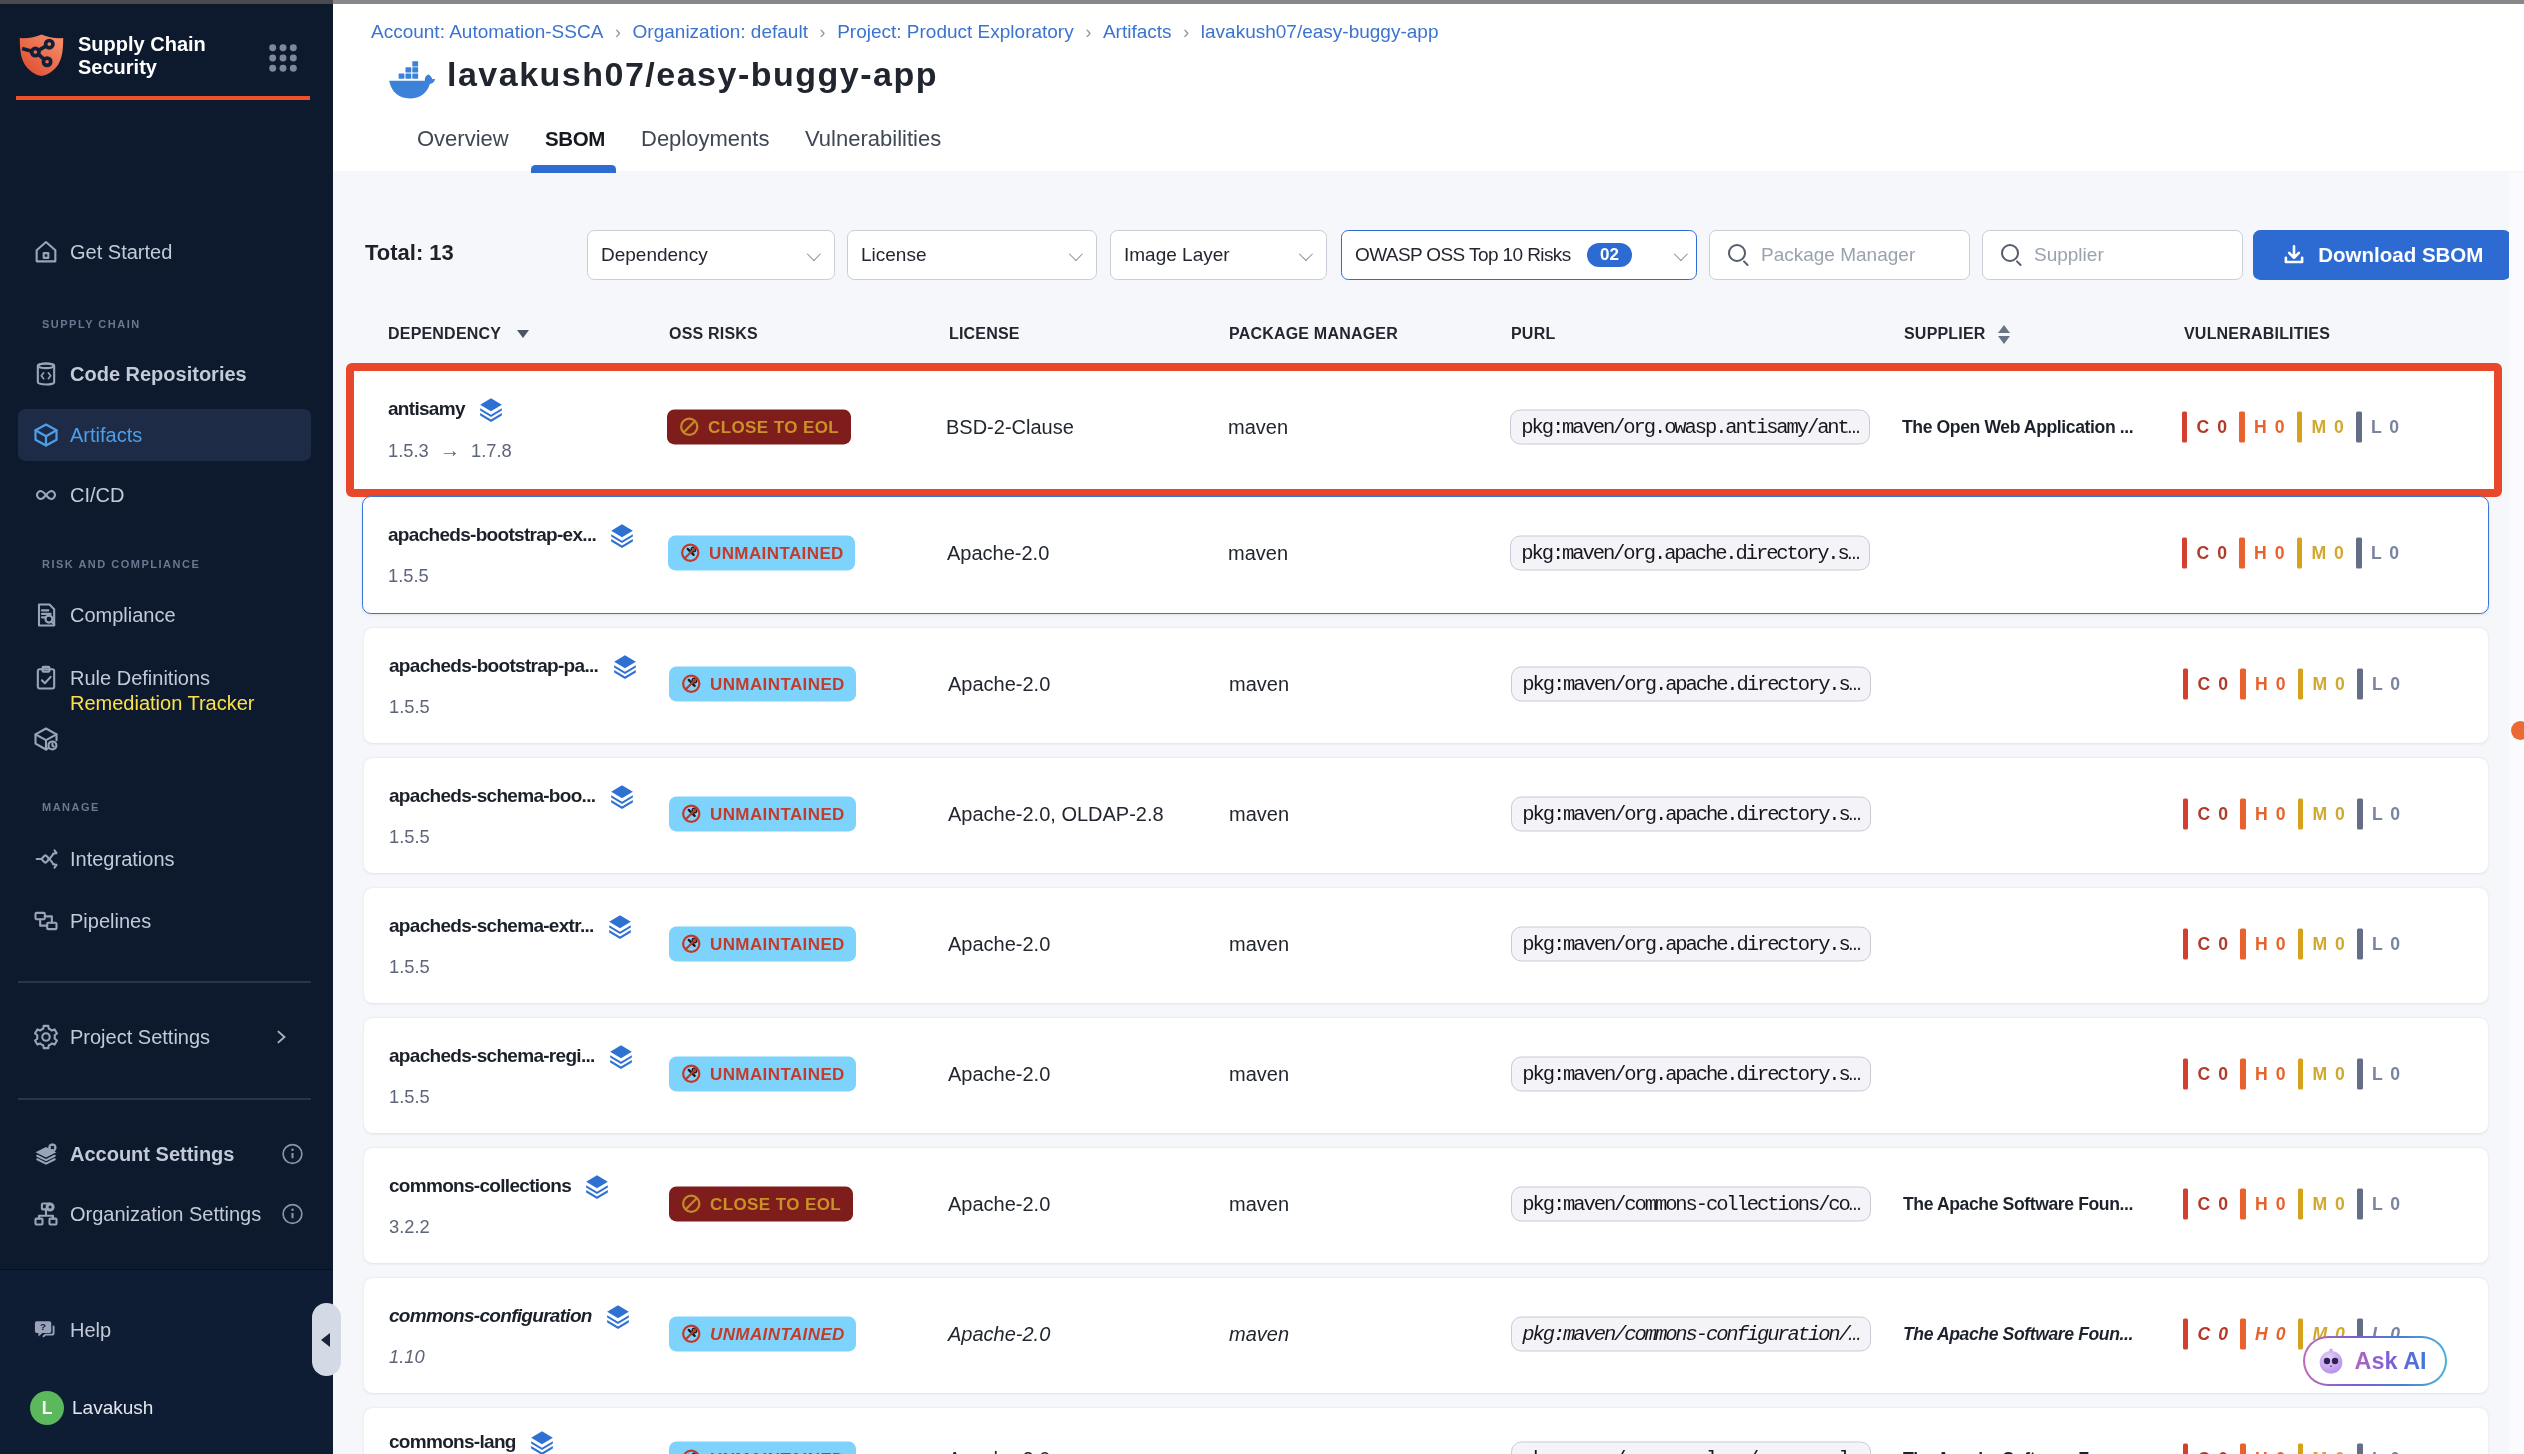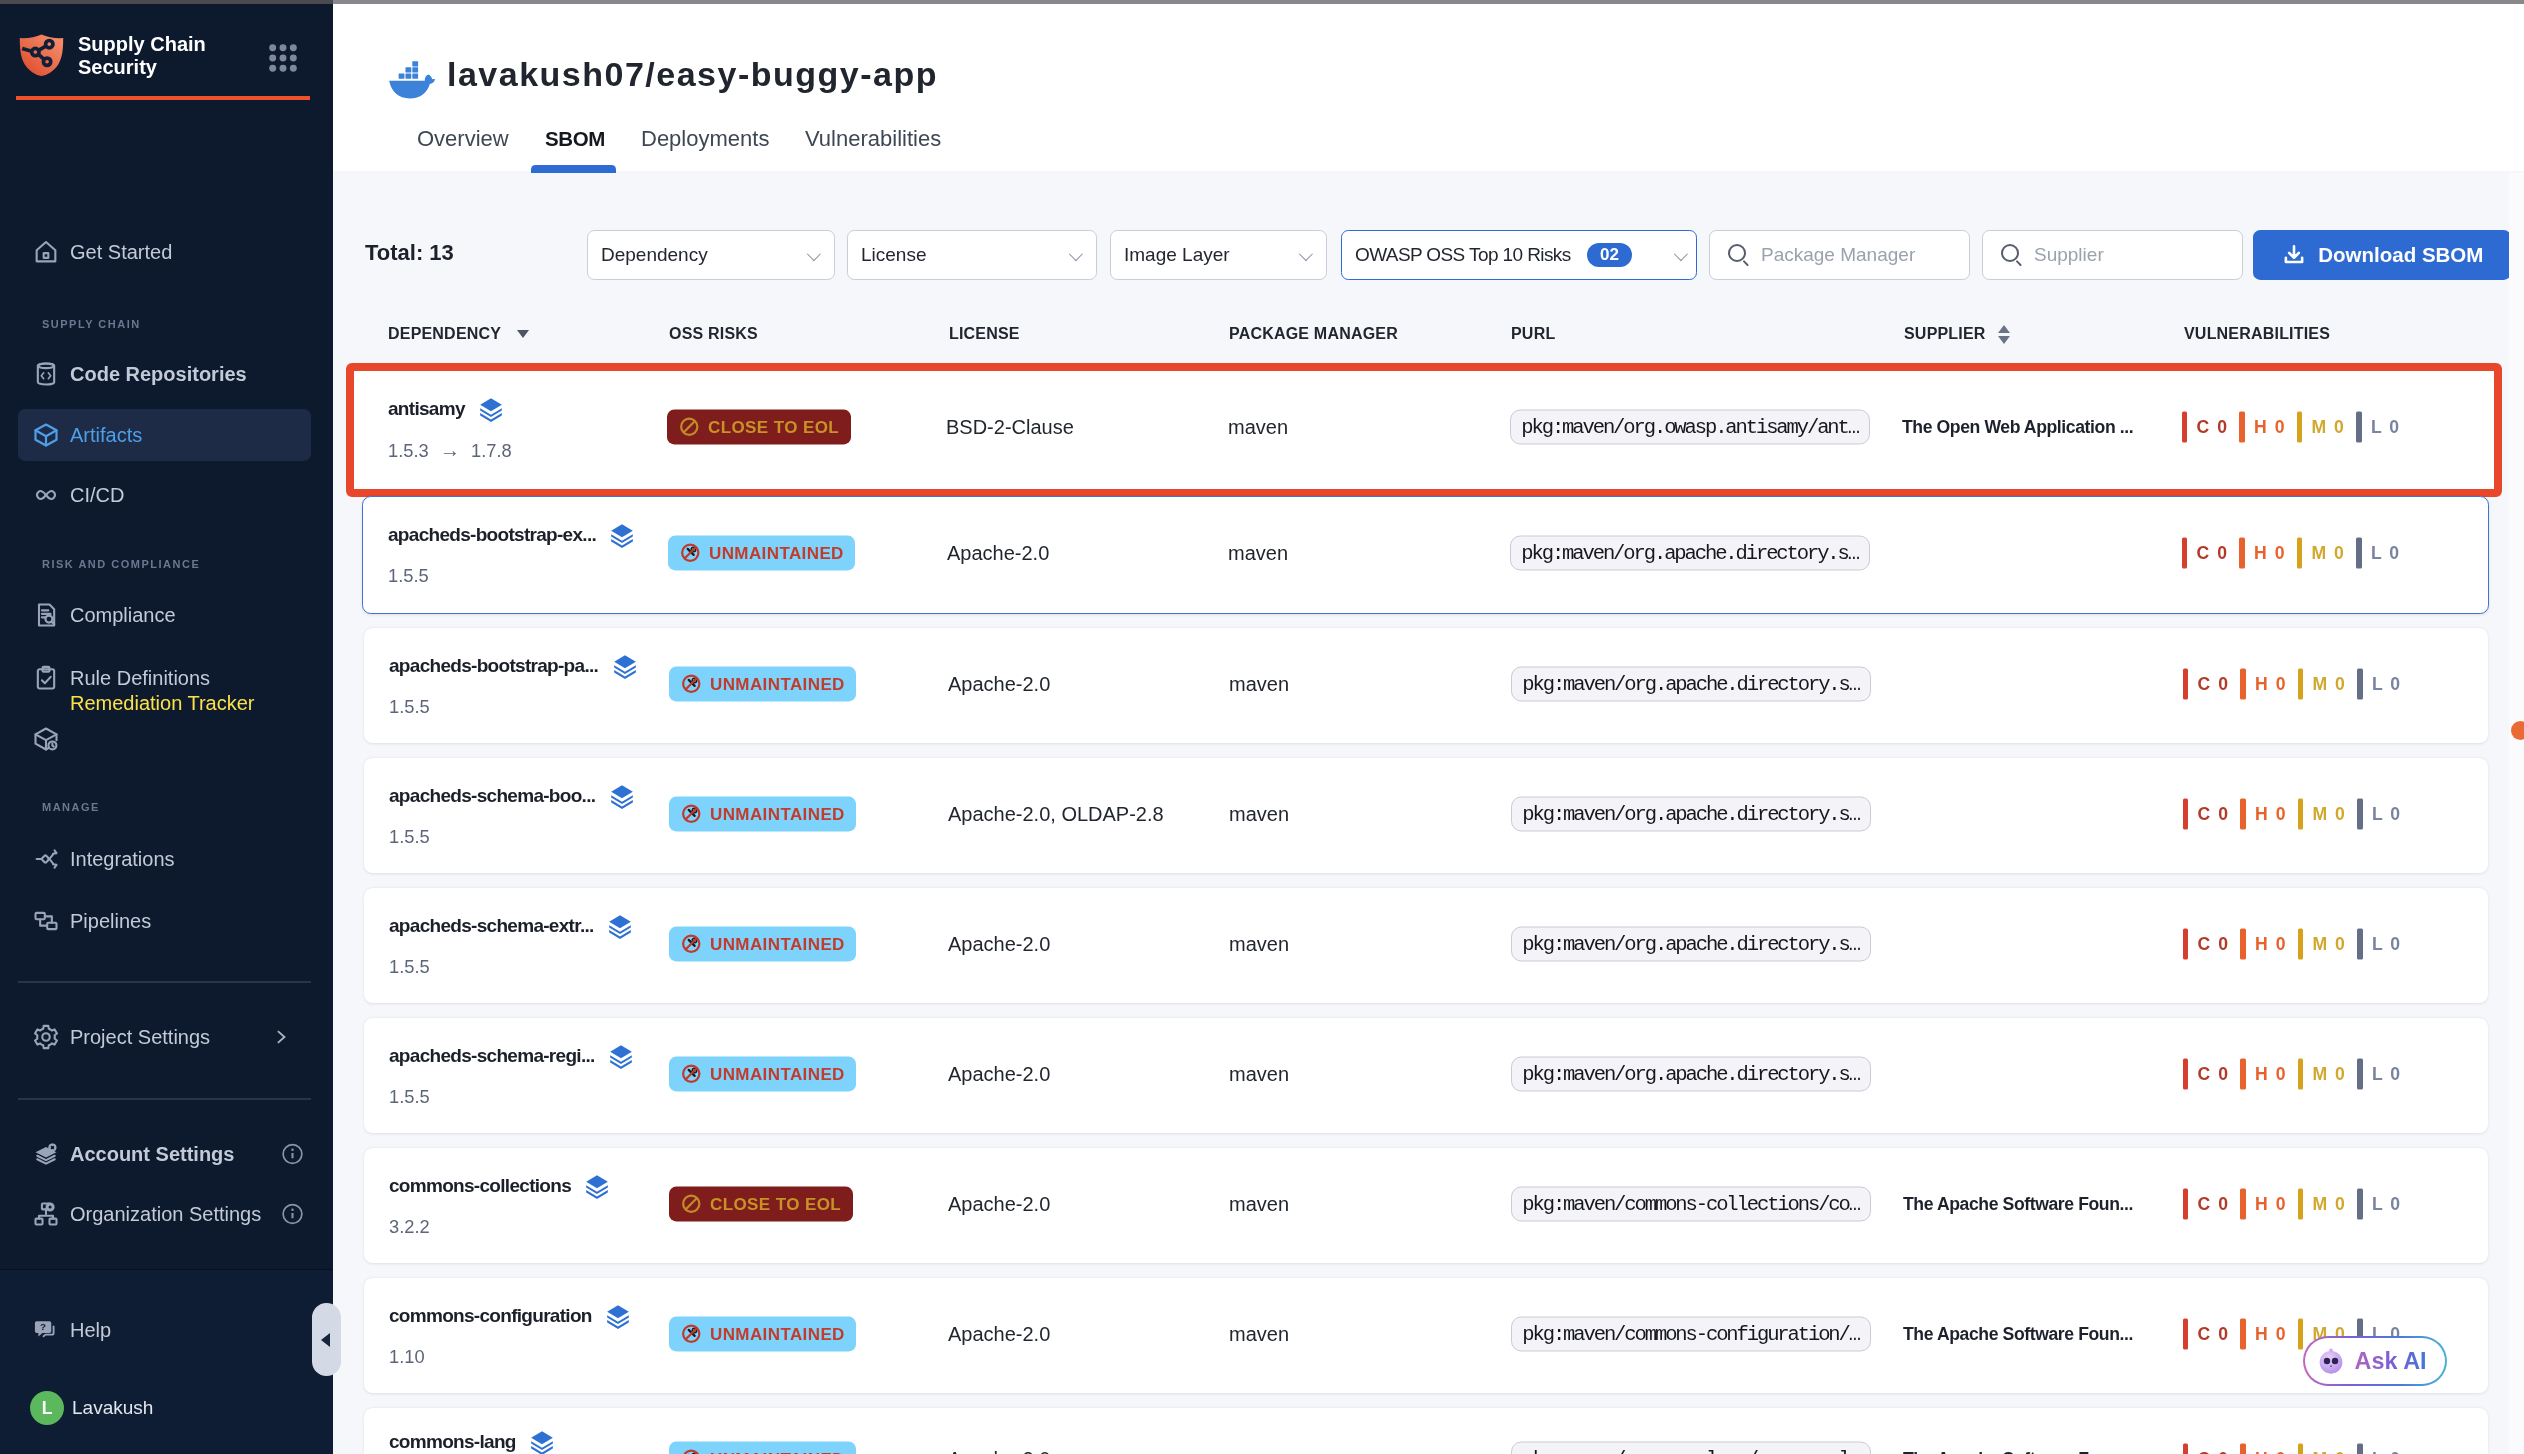--- a/index.html
+++ b/index.html
@@ -184,20 +184,21 @@
         <path d="M4 4.5 h11 a1.5 1.5 0 0 1 1.5 1.5 v7 a1.5 1.5 0 0 1 -1.5 1.5 h-6 l-3.5 3 v-3 h-1.5 a1.5 1.5 0 0 1 -1.5 -1.5 v-7 a1.5 1.5 0 0 1 1.5 -1.5 Z" fill="#9aa3b8" stroke="none"></path>
         <text x="9.5" y="12.3" font-size="8.5" fill="#0d1a2e" text-anchor="middle" font-weight="bold" stroke="none" font-family="Liberation Sans">?</text>
         <path d="M18.5 9 v5.5 a1.5 1.5 0 0 1 -1.5 1.5 h-5.5 l-1.6 1.4" stroke-width="1.6"></path>
       </svg></div>
     <div class="mtext" style="top:1326px; transform:translateY(-50%); color:#c3cad7;">Help</div>
 <div class="abs" style="left:30px; top:1387px; width:34px; height:34px; border-radius:50%; background:#5bb85c; display:flex; align-items:center; justify-content:center; font-size:17.6px; font-weight:bold; color:#fff;">L</div>
 <div class="abs" style="left:72px; top:1404px; transform:translateY(-50%); font-size:19px; color:#e2e6ee;">Lavakush</div>
 </div>
 
 <div class="abs" id="header">
+  <div class="crumb">Account: Automation-SSCA<span class="sep">›</span>Organization: default<span class="sep">›</span>Project: Product Exploratory<span class="sep">›</span>Artifacts<span class="sep">›</span>lavakush07/easy-buggy-app</div>
   <svg style="position:absolute; left:54px; top:57px;" width="48" height="38" viewBox="0 0 33 26" fill="#3b82d8">
     <rect x="8" y="8.5" width="4" height="3.6" rx="0.4"></rect>
       <rect x="12.7" y="8.5" width="4" height="3.6" rx="0.4"></rect>
       <rect x="17.4" y="8.5" width="4" height="3.6" rx="0.4"></rect>
     <rect x="12.7" y="4.3" width="4" height="3.6" rx="0.4"></rect>
       <rect x="17.4" y="4.3" width="4" height="3.6" rx="0.4"></rect>
     <rect x="17.4" y="0.1" width="4" height="3.6" rx="0.4"></rect>
     <path d="M1.5 13.6 H26 c-0.3 -2 0.8 -3.8 2.6 -4.3 c1.5 1 2.3 2 2.4 3.2 c1 -0.3 1.7 -0.2 2 0 c-0.4 2 -1.8 3 -3.6 3.2 c-1.5 5.8 -6.5 10 -13.8 10 c-7.5 0 -12.6 -4.3 -14.1 -12.1 Z"></path>
   </svg>
   <div id="title">lavakush07/easy-buggy-app</div>
@@ -472,21 +473,21 @@
       <span class="vbar" style="background:#d4402f;"></span>
       <span class="vtxt" style="color:#b23a28;">C 0</span>
       <span class="vbar" style="background:#e8622d;"></span>
       <span class="vtxt" style="color:#e8622d;">H 0</span>
       <span class="vbar" style="background:#d6a21c;"></span>
       <span class="vtxt" style="color:#d2a72e;">M 0</span>
       <span class="vbar" style="background:#646e86;"></span>
       <span class="vtxt" style="color:#7a84a0;">L 0</span>
     </div>
   </div>
-<div class="card" style="top:1278px;">
+<div class="card" style="top:1278px;font-style:italic;">
     <div class="cell depname" style="left:25px; top:38px; transform:translateY(-50%);">commons-configuration<svg width="28" height="26" viewBox="0 0 24 24" style="margin-left:12.4px;">
         <g fill="#2e71d3">
           <path d="M12 2 L22 8 L12 14 L2 8 Z"></path>
           <path d="M2 11.2 L12 17.2 L22 11.2 L22 13.4 L12 19.4 L2 13.4 Z"></path>
           <path d="M2 15.8 L12 21.8 L22 15.8 L22 18 L12 24 L2 18 Z"></path>
         </g>
       </svg></div>
 <div class="cell depver" style="left:25px; top:79px; transform:translateY(-50%);">1.10</div>
 <div class="cell badge unm" style="left:305px; top:56px; transform:translateY(-50%);">
       <svg width="20.5" height="20.5" viewBox="0 0 24 24">

